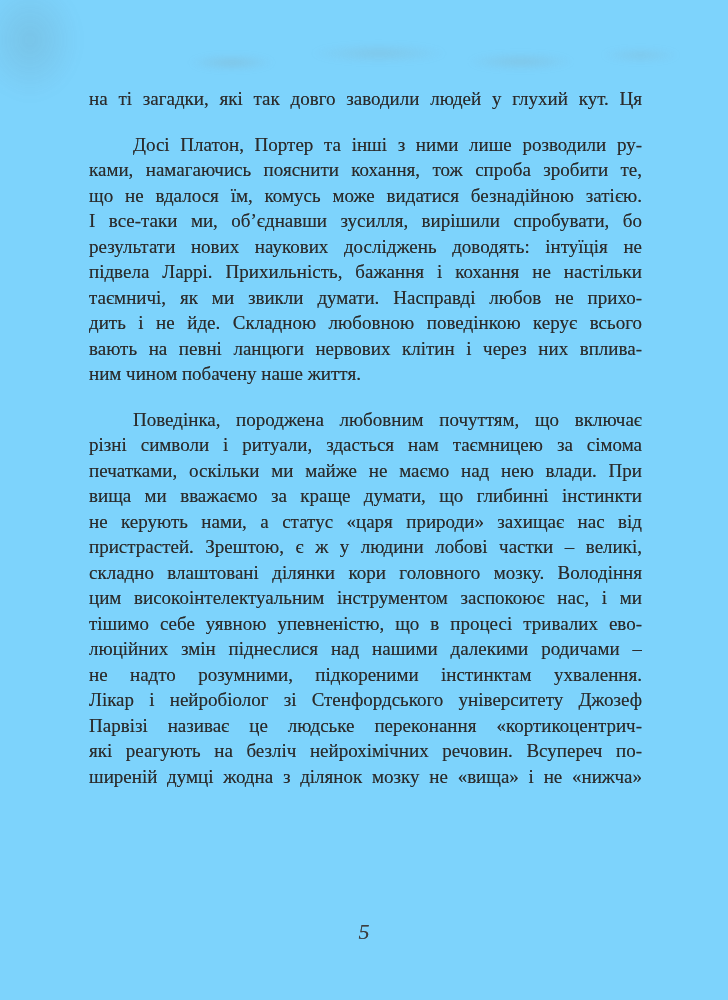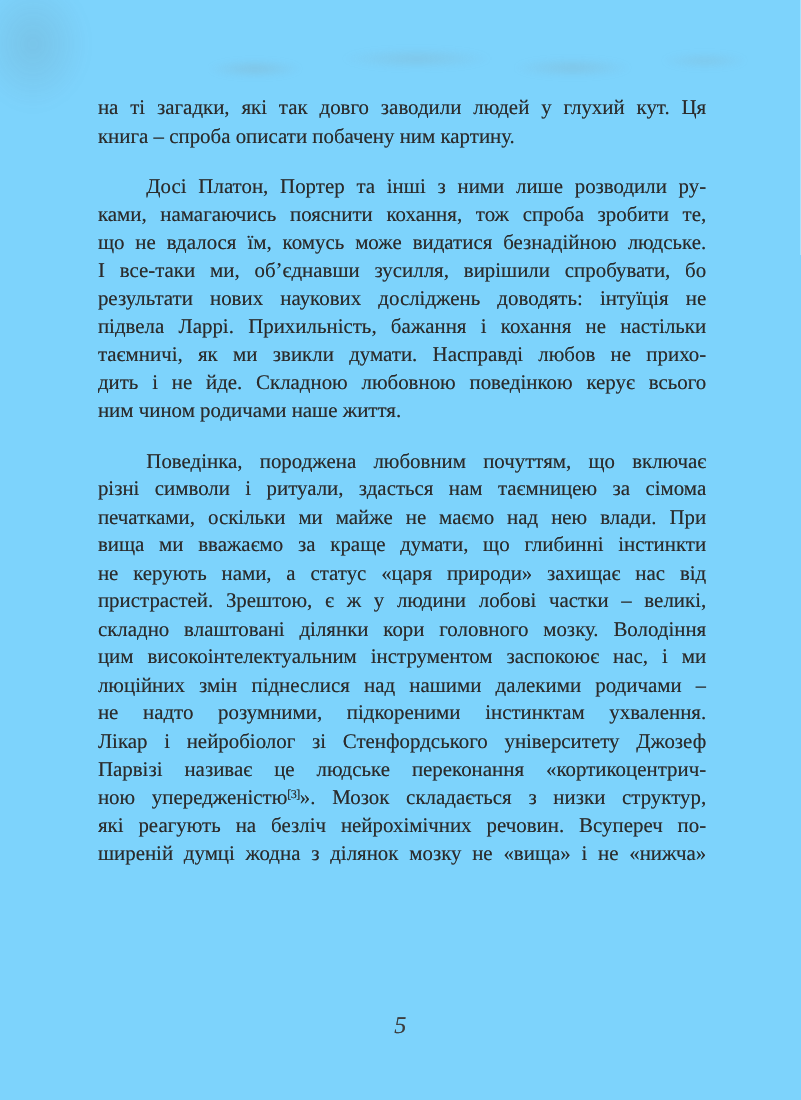--- a/index.html
+++ b/index.html
@@ -90,49 +90,49 @@
 
 <div class="page">
 
   <div class="artifact corner"></div>
   <div class="artifact ghost"></div>
 
   <main class="text-block">
 
     <div class="para">
       <div class="line j">на ті загадки, які так довго заводили людей у глухий кут. Ця</div>
-      <div class="line">книга – спроба описати побачену ним картину.</div>
     </div>
 
     <div class="para">
       <div class="line j first">Досі Платон, Портер та інші з ними лише розводили ру-</div>
       <div class="line j">ками, намагаючись пояснити кохання, тож спроба зробити те,</div>
-      <div class="line j">що не вдалося їм, комусь може видатися безнадійною людське.</div>
+      <div class="line j">що не вдалося їм, комусь може видатися безнадійною затією.</div>
       <div class="line j">І все-таки ми, об’єднавши зусилля, вирішили спробувати, бо</div>
       <div class="line j">результати нових наукових досліджень доводять: інтуїція не</div>
       <div class="line j">підвела Ларрі. Прихильність, бажання і кохання не настільки</div>
       <div class="line j">таємничі, як ми звикли думати. Насправді любов не прихо-</div>
       <div class="line j">дить і не йде. Складною любовною поведінкою керує всього</div>
-      <div class="line">ним чином родичами наше життя.</div>
+      <div class="line j">вають на певні ланцюги нервових клітин і через них вплива-</div>
+      <div class="line">ним чином побачену наше життя.</div>
     </div>
 
     <div class="para">
       <div class="line j first">Поведінка, породжена любовним почуттям, що включає</div>
       <div class="line j">різні символи і ритуали, здасться нам таємницею за сімома</div>
       <div class="line j">печатками, оскільки ми майже не маємо над нею влади. При</div>
       <div class="line j">вища ми вважаємо за краще думати, що глибинні інстинкти</div>
       <div class="line j">не керують нами, а статус «царя природи» захищає нас від</div>
       <div class="line j">пристрастей. Зрештою, є ж у людини лобові частки – великі,</div>
       <div class="line j">складно влаштовані ділянки кори головного мозку. Володіння</div>
       <div class="line j">цим високоінтелектуальним інструментом заспокоює нас, і ми</div>
+      <div class="line j">тішимо себе уявною упевненістю, що в процесі тривалих ево-</div>
       <div class="line j">люційних змін піднеслися над нашими далекими родичами –</div>
       <div class="line j">не надто розумними, підкореними інстинктам ухвалення.</div>
       <div class="line j">Лікар і нейробіолог зі Стенфордського університету Джозеф</div>
       <div class="line j">Парвізі називає це людське переконання «кортикоцентрич-</div>
-      <div class="line j"><span>ною упередженістю</span><sup class="fn">[3]</sup><span>». Мозок складається з низки структур,</span></div>
       <div class="line j">які реагують на безліч нейрохімічних речовин. Всупереч по-</div>
       <div class="line j">ширеній думці жодна з ділянок мозку не «вища» і не «нижча»</div>
     </div>
 
   </main>
 
   <div class="page-number">5</div>
 
 </div>
 

